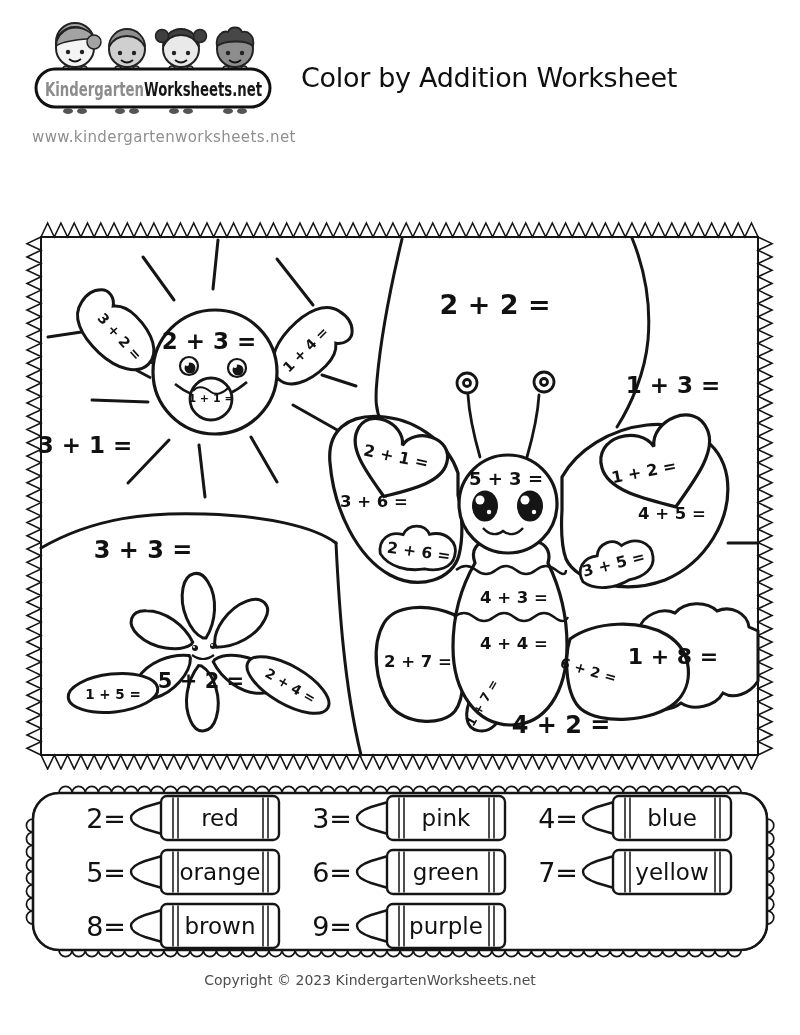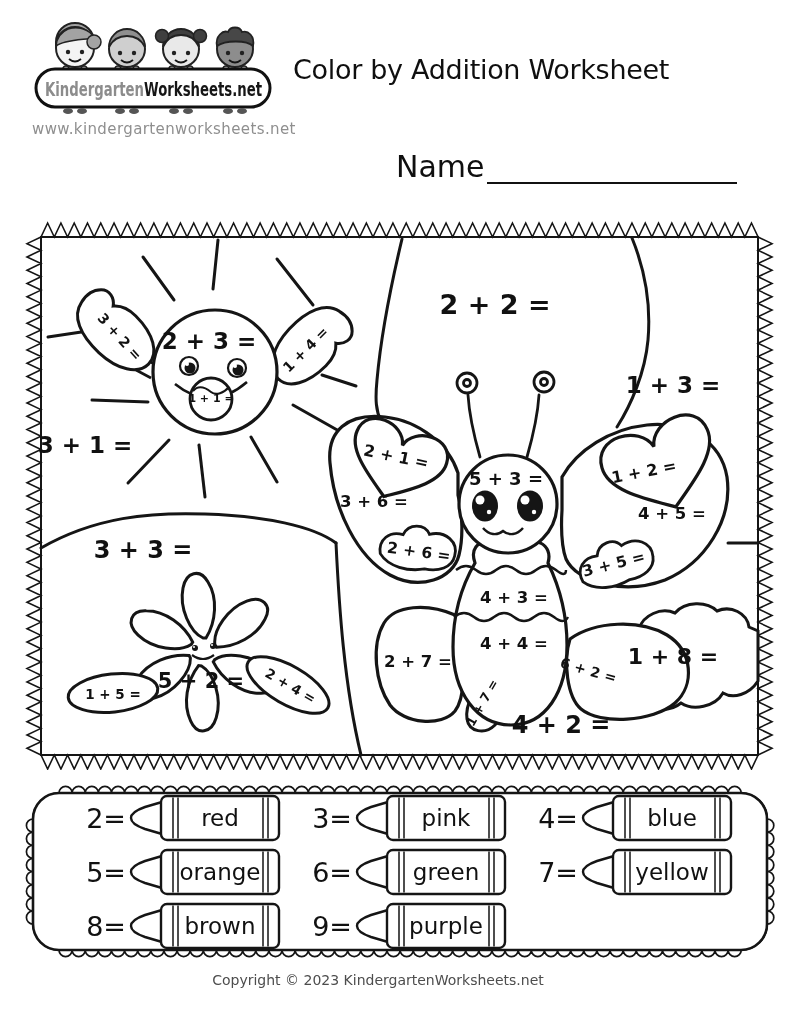--- a/index.html
+++ b/index.html
@@ -2,38 +2,38 @@
 <html><head>
 <meta charset="utf-8">
 <style>
   html,body { margin:0; padding:0; background:#ffffff; }
   .page {
     position:relative; width:800px; height:1035px; background:#fff;
     font-family:"DejaVu Sans", sans-serif; color:#141414; overflow:hidden;
   }
   
   .logo { position:absolute; left:32px; top:16px; width:242px; }
-  .logo-url { margin-top:0; text-align:center; font-size:15px; letter-spacing:.4px; color:#8f8f8f; }
-  .title { position:absolute; left:289px; top:50px; margin:4px; font-size:27px; font-weight:400; letter-spacing:-.3px; color:#0f0f0f; }
+  .logo-url { margin-top:8px; text-align:center; font-size:15px; letter-spacing:.4px; color:#8f8f8f; }
+  .title { position:absolute; left:289px; top:50px; margin:12px; font-size:27px; font-weight:400; letter-spacing:-.3px; color:#0f0f0f; }
   .name-row { position:absolute; left:396px; top:148px; display:flex; align-items:flex-end; font-size:30px; color:#0f0f0f; }
   .name-line { display:inline-block; width:250px; border-bottom:2.5px solid #111; height:34px; margin-left:2px; }
   
   .picture { position:absolute; left:25px; top:215px; }
   .picture path, .picture circle, .picture rect, .picture ellipse, .picture line { vector-effect:none; }
   .ink   { stroke:#151515; fill:none; }
   .blob  { stroke:#151515; fill:#ffffff; }
   .ptext { fill:#111; font-family:"DejaVu Sans", sans-serif; font-weight:700; text-anchor:middle; }
   
   .key-svg { position:absolute; left:22px; top:780px; }
   .key-grid { position:absolute; left:80px; top:791px; width:690px; display:grid; grid-template-columns:repeat(3,226px); grid-auto-rows:54px; }
   .key-cell { display:flex; align-items:center; }
   .key-num { width:46px; text-align:right; font-size:27px; color:#111; padding-right:2px; }
   .crayon-word { fill:#111; font-family:"DejaVu Sans", sans-serif; font-size:23px; text-anchor:middle; }
   
-  .footer { position:absolute; left:16px; top:971px; width:724px; text-align:center; color:#4d4d4d; font-size:14px; line-height:1.3; }
+  .footer { position:absolute; left:8px; top:971px; width:724px; text-align:center; color:#4d4d4d; font-size:14px; line-height:1.3; }
 </style>
 </head>
 <body>
 
 <div class="page">
 
   <div class="logo">
     <svg width="242" height="100" viewBox="0 0 242 100">
 
       <g>
@@ -95,24 +95,20 @@
         <ellipse cx="142" cy="95" rx="5" ry="3"></ellipse>
           <ellipse cx="156" cy="95" rx="5" ry="3"></ellipse>
         <ellipse cx="196" cy="95" rx="5" ry="3"></ellipse>
           <ellipse cx="210" cy="95" rx="5" ry="3"></ellipse>
       </g>
     </svg>
     <div class="logo-url">www.kindergartenworksheets.net</div>
   </div>
 
   <h1 class="title">Color by Addition Worksheet</h1>
-  <div class="name-row">
-    <span>Name</span>
-    <span class="name-line"></span>
-  </div>
 
   <svg class="picture" width="750" height="555" viewBox="0 0 750 555">
 
     <rect x="16" y="22" width="717" height="518" fill="none" stroke="#151515" stroke-width="2"></rect>
     <path id="zigzag" class="ink" stroke-width="1.6" d="M16,22l6.64,-14l6.64,14l6.64,-14l6.64,14l6.64,-14l6.64,14l6.64,-14l6.64,14l6.64,-14l6.64,14l6.64,-14l6.64,14l6.64,-14l6.64,14l6.64,-14l6.64,14l6.64,-14l6.64,14l6.64,-14l6.64,14l6.64,-14l6.64,14l6.64,-14l6.64,14l6.64,-14l6.64,14l6.64,-14l6.64,14l6.64,-14l6.64,14l6.64,-14l6.64,14l6.64,-14l6.64,14l6.64,-14l6.64,14l6.64,-14l6.64,14l6.64,-14l6.64,14l6.64,-14l6.64,14l6.64,-14l6.64,14l6.64,-14l6.64,14l6.64,-14l6.64,14l6.64,-14l6.64,14l6.64,-14l6.64,14l6.64,-14l6.64,14l6.64,-14l6.64,14l6.64,-14l6.64,14l6.64,-14l6.64,14l6.64,-14l6.64,14l6.64,-14l6.64,14l6.64,-14l6.64,14l6.64,-14l6.64,14l6.64,-14l6.64,14l6.64,-14l6.64,14l6.64,-14l6.64,14l6.64,-14l6.64,14l6.64,-14l6.64,14l6.64,-14l6.64,14l6.64,-14l6.64,14l6.64,-14l6.64,14l6.64,-14l6.64,14l6.64,-14l6.64,14l6.64,-14l6.64,14l6.64,-14l6.64,14l6.64,-14l6.64,14l6.64,-14l6.64,14l6.64,-14l6.64,14l6.64,-14l6.64,14l6.64,-14l6.64,14l6.64,-14l6.64,14l6.64,-14l6.64,14l6.64,-14l6.64,14M16,540l6.64,14l6.64,-14l6.64,14l6.64,-14l6.64,14l6.64,-14l6.64,14l6.64,-14l6.64,14l6.64,-14l6.64,14l6.64,-14l6.64,14l6.64,-14l6.64,14l6.64,-14l6.64,14l6.64,-14l6.64,14l6.64,-14l6.64,14l6.64,-14l6.64,14l6.64,-14l6.64,14l6.64,-14l6.64,14l6.64,-14l6.64,14l6.64,-14l6.64,14l6.64,-14l6.64,14l6.64,-14l6.64,14l6.64,-14l6.64,14l6.64,-14l6.64,14l6.64,-14l6.64,14l6.64,-14l6.64,14l6.64,-14l6.64,14l6.64,-14l6.64,14l6.64,-14l6.64,14l6.64,-14l6.64,14l6.64,-14l6.64,14l6.64,-14l6.64,14l6.64,-14l6.64,14l6.64,-14l6.64,14l6.64,-14l6.64,14l6.64,-14l6.64,14l6.64,-14l6.64,14l6.64,-14l6.64,14l6.64,-14l6.64,14l6.64,-14l6.64,14l6.64,-14l6.64,14l6.64,-14l6.64,14l6.64,-14l6.64,14l6.64,-14l6.64,14l6.64,-14l6.64,14l6.64,-14l6.64,14l6.64,-14l6.64,14l6.64,-14l6.64,14l6.64,-14l6.64,14l6.64,-14l6.64,14l6.64,-14l6.64,14l6.64,-14l6.64,14l6.64,-14l6.64,14l6.64,-14l6.64,14l6.64,-14l6.64,14l6.64,-14l6.64,14l6.64,-14l6.64,14l6.64,-14l6.64,14l6.64,-14M16,22l-14,6.64l14,6.64l-14,6.64l14,6.64l-14,6.64l14,6.64l-14,6.64l14,6.64l-14,6.64l14,6.64l-14,6.64l14,6.64l-14,6.64l14,6.64l-14,6.64l14,6.64l-14,6.64l14,6.64l-14,6.64l14,6.64l-14,6.64l14,6.64l-14,6.64l14,6.64l-14,6.64l14,6.64l-14,6.64l14,6.64l-14,6.64l14,6.64l-14,6.64l14,6.64l-14,6.64l14,6.64l-14,6.64l14,6.64l-14,6.64l14,6.64l-14,6.64l14,6.64l-14,6.64l14,6.64l-14,6.64l14,6.64l-14,6.64l14,6.64l-14,6.64l14,6.64l-14,6.64l14,6.64l-14,6.64l14,6.64l-14,6.64l14,6.64l-14,6.64l14,6.64l-14,6.64l14,6.64l-14,6.64l14,6.64l-14,6.64l14,6.64l-14,6.64l14,6.64l-14,6.64l14,6.64l-14,6.64l14,6.64l-14,6.64l14,6.64l-14,6.64l14,6.64l-14,6.64l14,6.64l-14,6.64l14,6.64l-14,6.64l14,6.64M733,22l14,6.64l-14,6.64l14,6.64l-14,6.64l14,6.64l-14,6.64l14,6.64l-14,6.64l14,6.64l-14,6.64l14,6.64l-14,6.64l14,6.64l-14,6.64l14,6.64l-14,6.64l14,6.64l-14,6.64l14,6.64l-14,6.64l14,6.64l-14,6.64l14,6.64l-14,6.64l14,6.64l-14,6.64l14,6.64l-14,6.64l14,6.64l-14,6.64l14,6.64l-14,6.64l14,6.64l-14,6.64l14,6.64l-14,6.64l14,6.64l-14,6.64l14,6.64l-14,6.64l14,6.64l-14,6.64l14,6.64l-14,6.64l14,6.64l-14,6.64l14,6.64l-14,6.64l14,6.64l-14,6.64l14,6.64l-14,6.64l14,6.64l-14,6.64l14,6.64l-14,6.64l14,6.64l-14,6.64l14,6.64l-14,6.64l14,6.64l-14,6.64l14,6.64l-14,6.64l14,6.64l-14,6.64l14,6.64l-14,6.64l14,6.64l-14,6.64l14,6.64l-14,6.64l14,6.64l-14,6.64l14,6.64l-14,6.64l14,6.64l-14,6.64"></path>
 
     <g class="ink" stroke-width="3" stroke-linecap="round">
       <path d="M377,24 C366,70 356,120 352,165 C350,185 351,196 356,206"></path>
       <path d="M607,23 C620,55 626,90 623,125 C620,158 606,190 592,212"></path>
       <path d="M16,333 C70,302 125,297 180,299 C240,301 288,311 311,328"></path>

